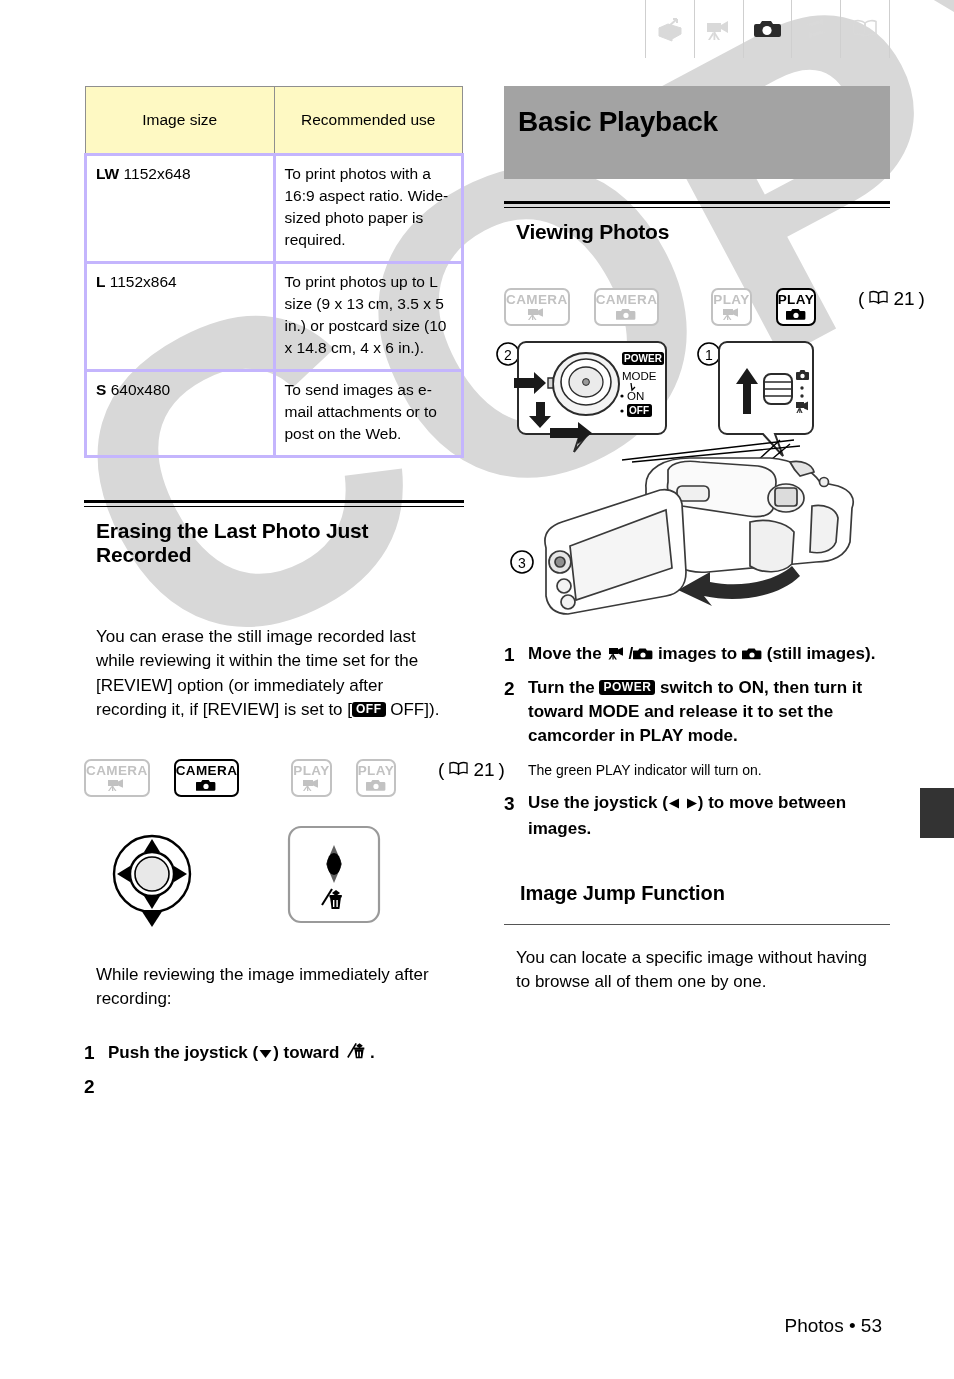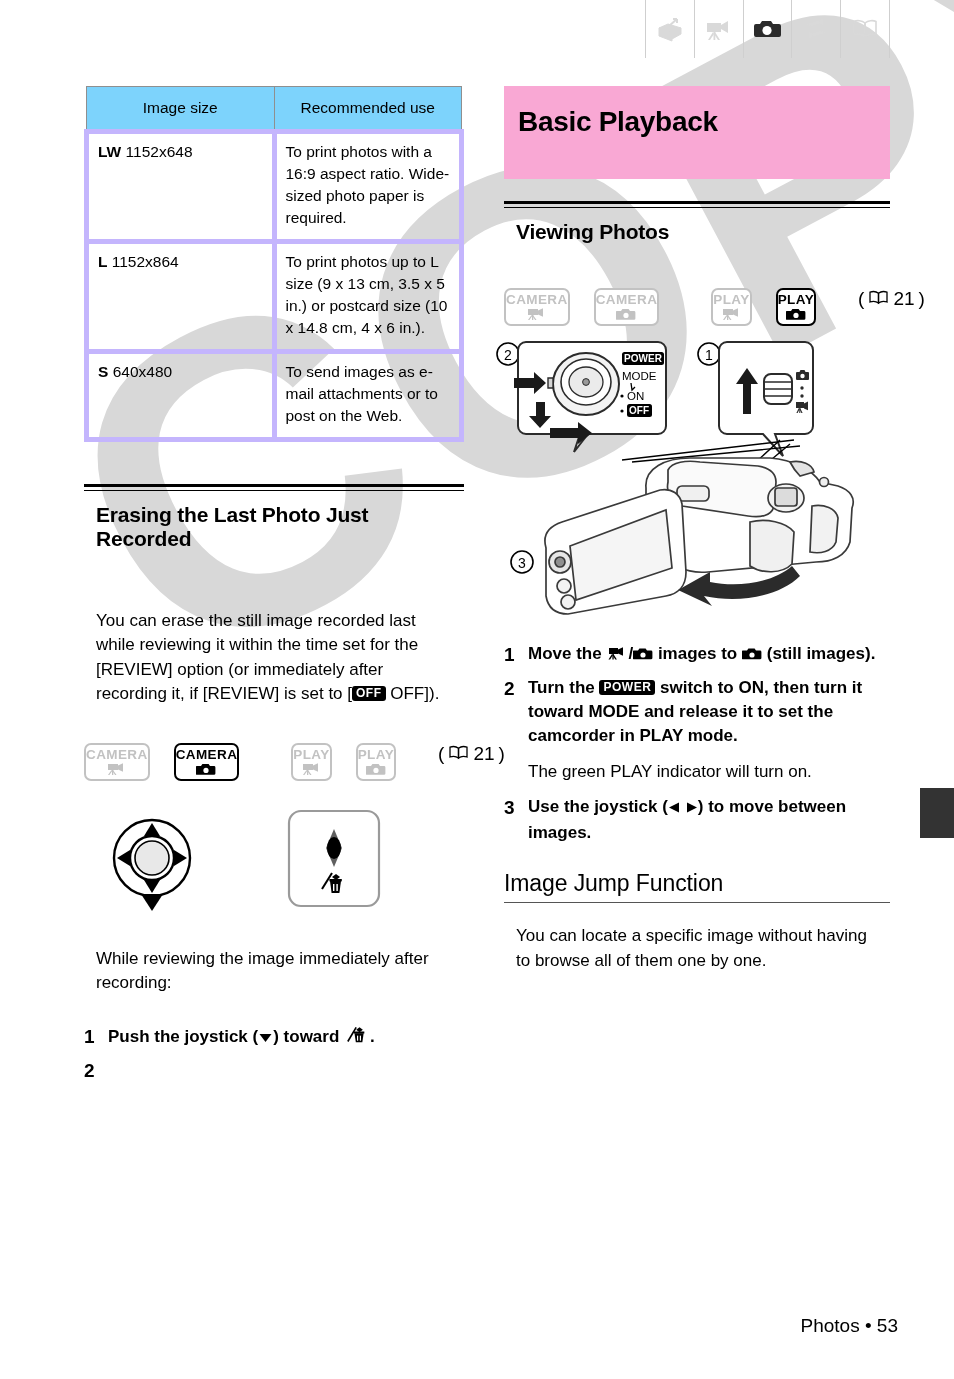--- a/index.html
+++ b/index.html
@@ -87,30 +87,30 @@
     z-index: 8;
   }
 
   
   table.size-table {
     border-collapse: collapse;
     width: 380px;
     table-layout: fixed;
   }
   table.size-table th {
-    background: #7dd3fc;
+    background: #fef9c3;
     font-weight: normal;
     font-size: 15.5px;
-    padding: 12px 6px;
+    padding: 24px 6px;
     text-align: center;
     border: 1px solid #8f8f8f;
     color: #000;
   }
   table.size-table td {
-    border: 5px solid #c4b5fd;
+    border: 3px solid #c4b5fd;
     padding: 7px 9px 10px 9px;
     font-size: 15.5px;
     line-height: 1.42;
     vertical-align: top;
   }
   table.size-table td.c1 { width: 146px; }
   .sz-code { font-weight: bold; }
 
   
   .rule-double {
@@ -119,36 +119,36 @@
     height: 3px;
     margin-bottom: 9px;
   }
   h2.sect {
     font-size: 21px;
     font-weight: bold;
     margin: 12px;
     letter-spacing: -0.2px;
   }
   .title-band {
-    background: #f9a8d4;
+    background: #a3a3a3;
     width: 386px;
     height: 93px;
     box-sizing: border-box;
     padding: 20px 0 0 14px;
   }
   h1.band-title {
     font-size: 28px;
     font-weight: bold;
     margin: 0;
     letter-spacing: -0.3px;
   }
   h3.subsect {
-    font-size: 23px;
-    font-weight: normal;
-    margin: 0;
+    font-size: 20px;
+    font-weight: bold;
+    margin: 16px;
     padding-bottom: 3px;
     letter-spacing: -0.1px;
   }
   .rule-thin-under {
     border-bottom: 1.5px solid #555;
     margin-top: 2px;
   }
 
   
   p.body {
@@ -164,21 +164,21 @@
     margin-bottom: 7px;
   }
   .step-num {
     font-weight: bold;
     font-size: 19px;
     width: 24px;
     flex: 0 0 24px;
   }
   .step-txt { font-weight: bold; }
   .step-note {
-    font-size: 17px;
+    font-size: 14px;
     line-height: 1.44;
     margin: 12px 0 10px 24px;
   }
 
   
   .badge-dark {
     display: inline-block;
     background: #000;
     color: #fff;
     font-weight: bold;
@@ -232,21 +232,21 @@
     margin-left: 18px;
     display: flex;
     align-items: center;
     gap: 4px;
     white-space: nowrap;
   }
 
   
   #footer {
     position: absolute;
-    right: 56px;
+    right: 72px;
     bottom: 42px;
     font-size: 19px;
     z-index: 10;
   }
 
   .fig { position: relative; }
 </style>
 </head>
 <body>
 

